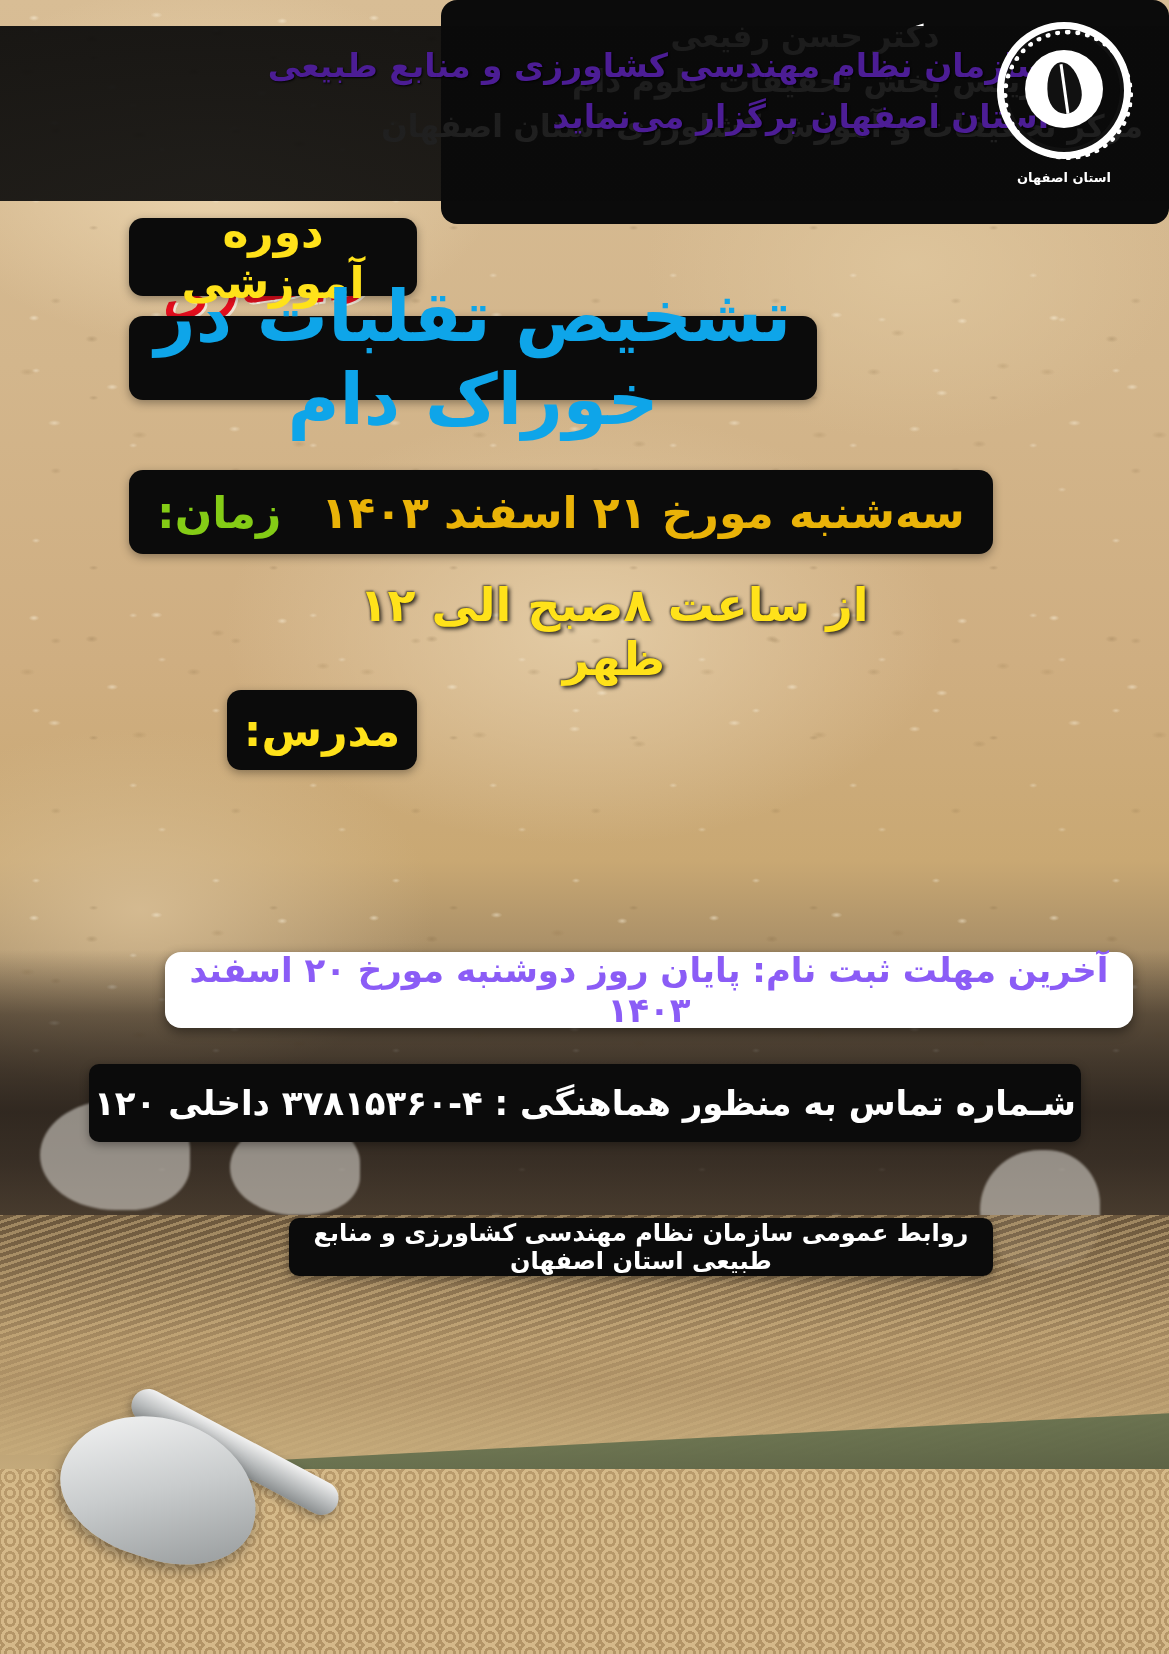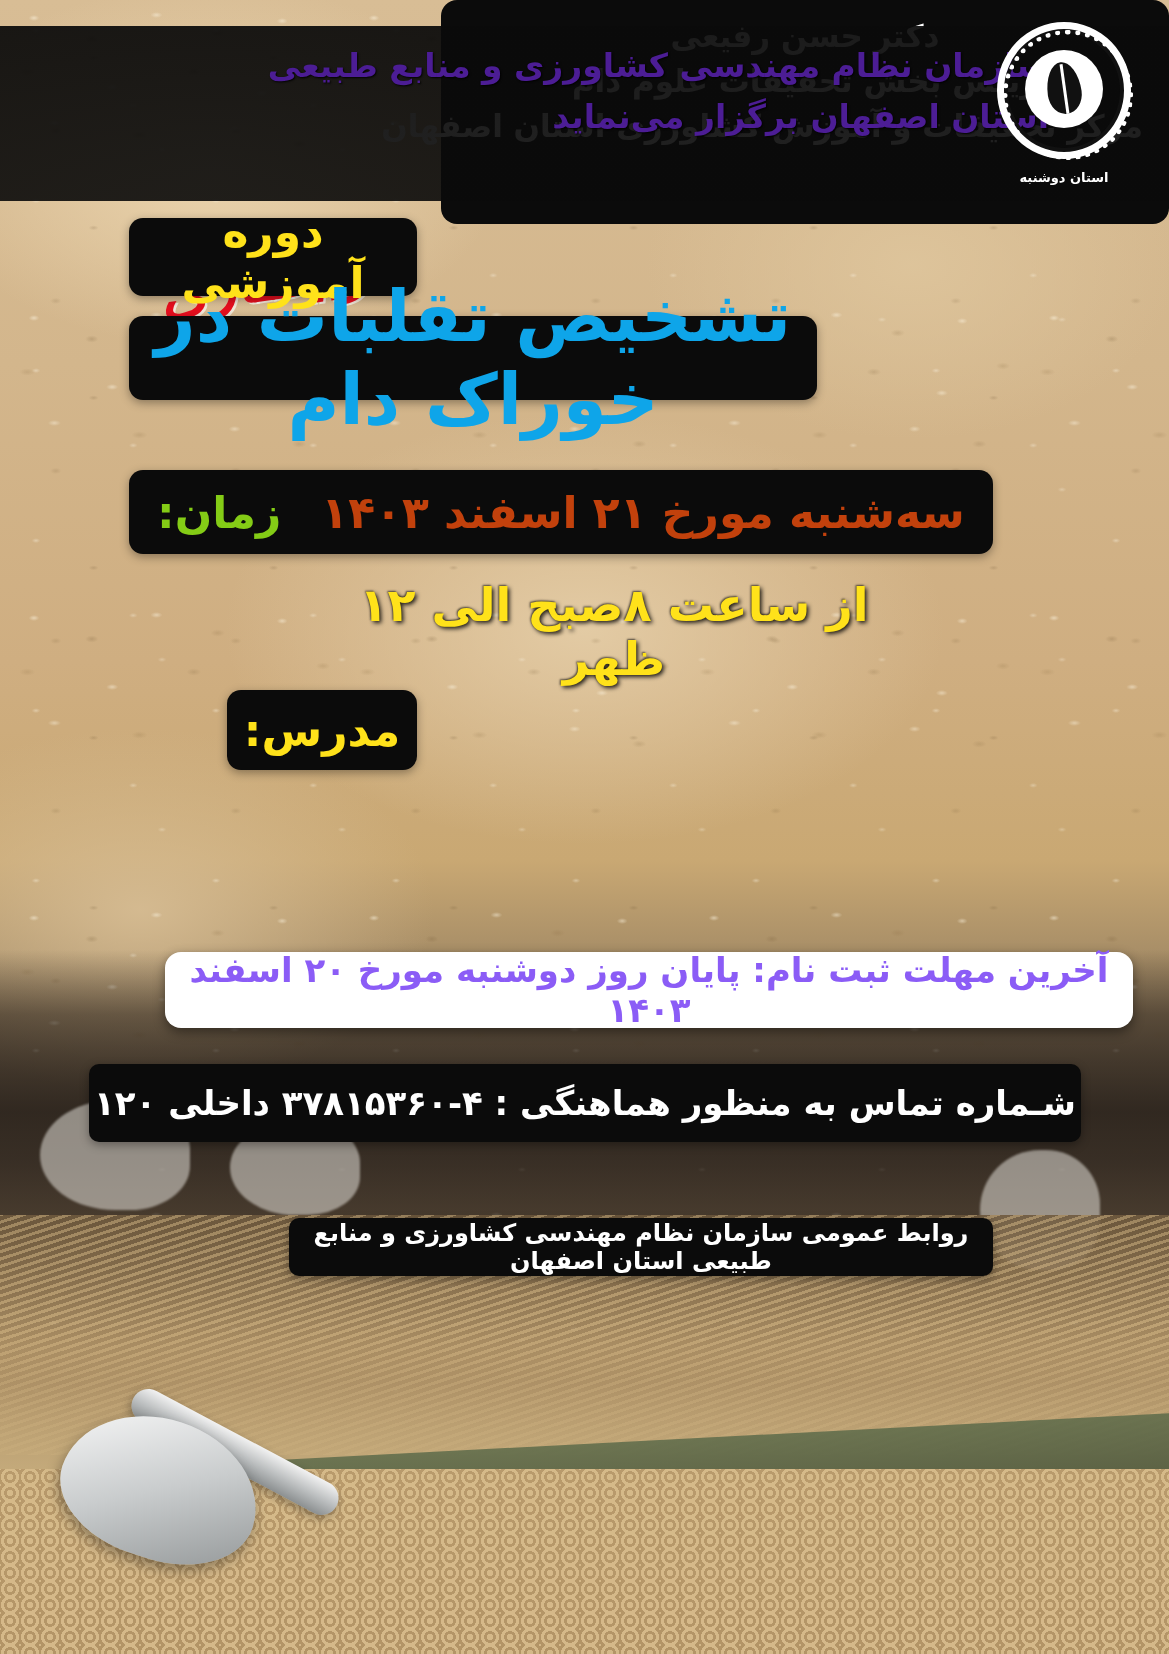--- a/index.html
+++ b/index.html
@@ -239,21 +239,21 @@
     text-shadow: 2px 2px 0 rgba(255,255,255,.65);
     white-space: nowrap;
   }
   #time-row {
     top: 470px; right: 176px;
     width: 864px; height: 84px;
     font-size: 44px;
     gap: 40px;
   }
   #time-row .lbl { color: #84cc16; }
-  #time-row .val { color: #c2410c; }
+  #time-row .val { color: #eab308; }
 
   #hours {
     position: absolute;
     top: 578px; right: 255px;
     width: 600px;
     text-align: center;
     color: #ffe21a;
     font-size: 46px;
     font-weight: bold;
     text-shadow: 2px 2px 4px rgba(0,0,0,.85), -1px -1px 2px rgba(0,0,0,.6);
@@ -335,21 +335,21 @@
 
     <div class="header-band"></div>
     <div class="header-text">سازمان نظام مهندسی کشاورزی و منابع طبیعی استان اصفهان برگزار می‌نماید</div>
 
     <div class="logo">
       <div class="wreath"></div>
       <div class="gearring"></div>
       <div class="inner"></div>
       <div class="leaf"></div>
       <div class="leafvein"></div>
-      <div class="logo-caption">استان دوشنبه</div>
+      <div class="logo-caption">استان اصفهان</div>
     </div>
 
     <div id="webinar">وبینــاری</div>
 
     <div class="label-box" id="course-type">دوره آموزشی</div>
 
     <div class="label-box" id="course-title">تشخیص تقلبات در خوراک دام</div>
 
     <div class="label-box" id="time-row">
       <span class="val">سه‌شنبه مورخ ۲۱ اسفند ۱۴۰۳</span>

